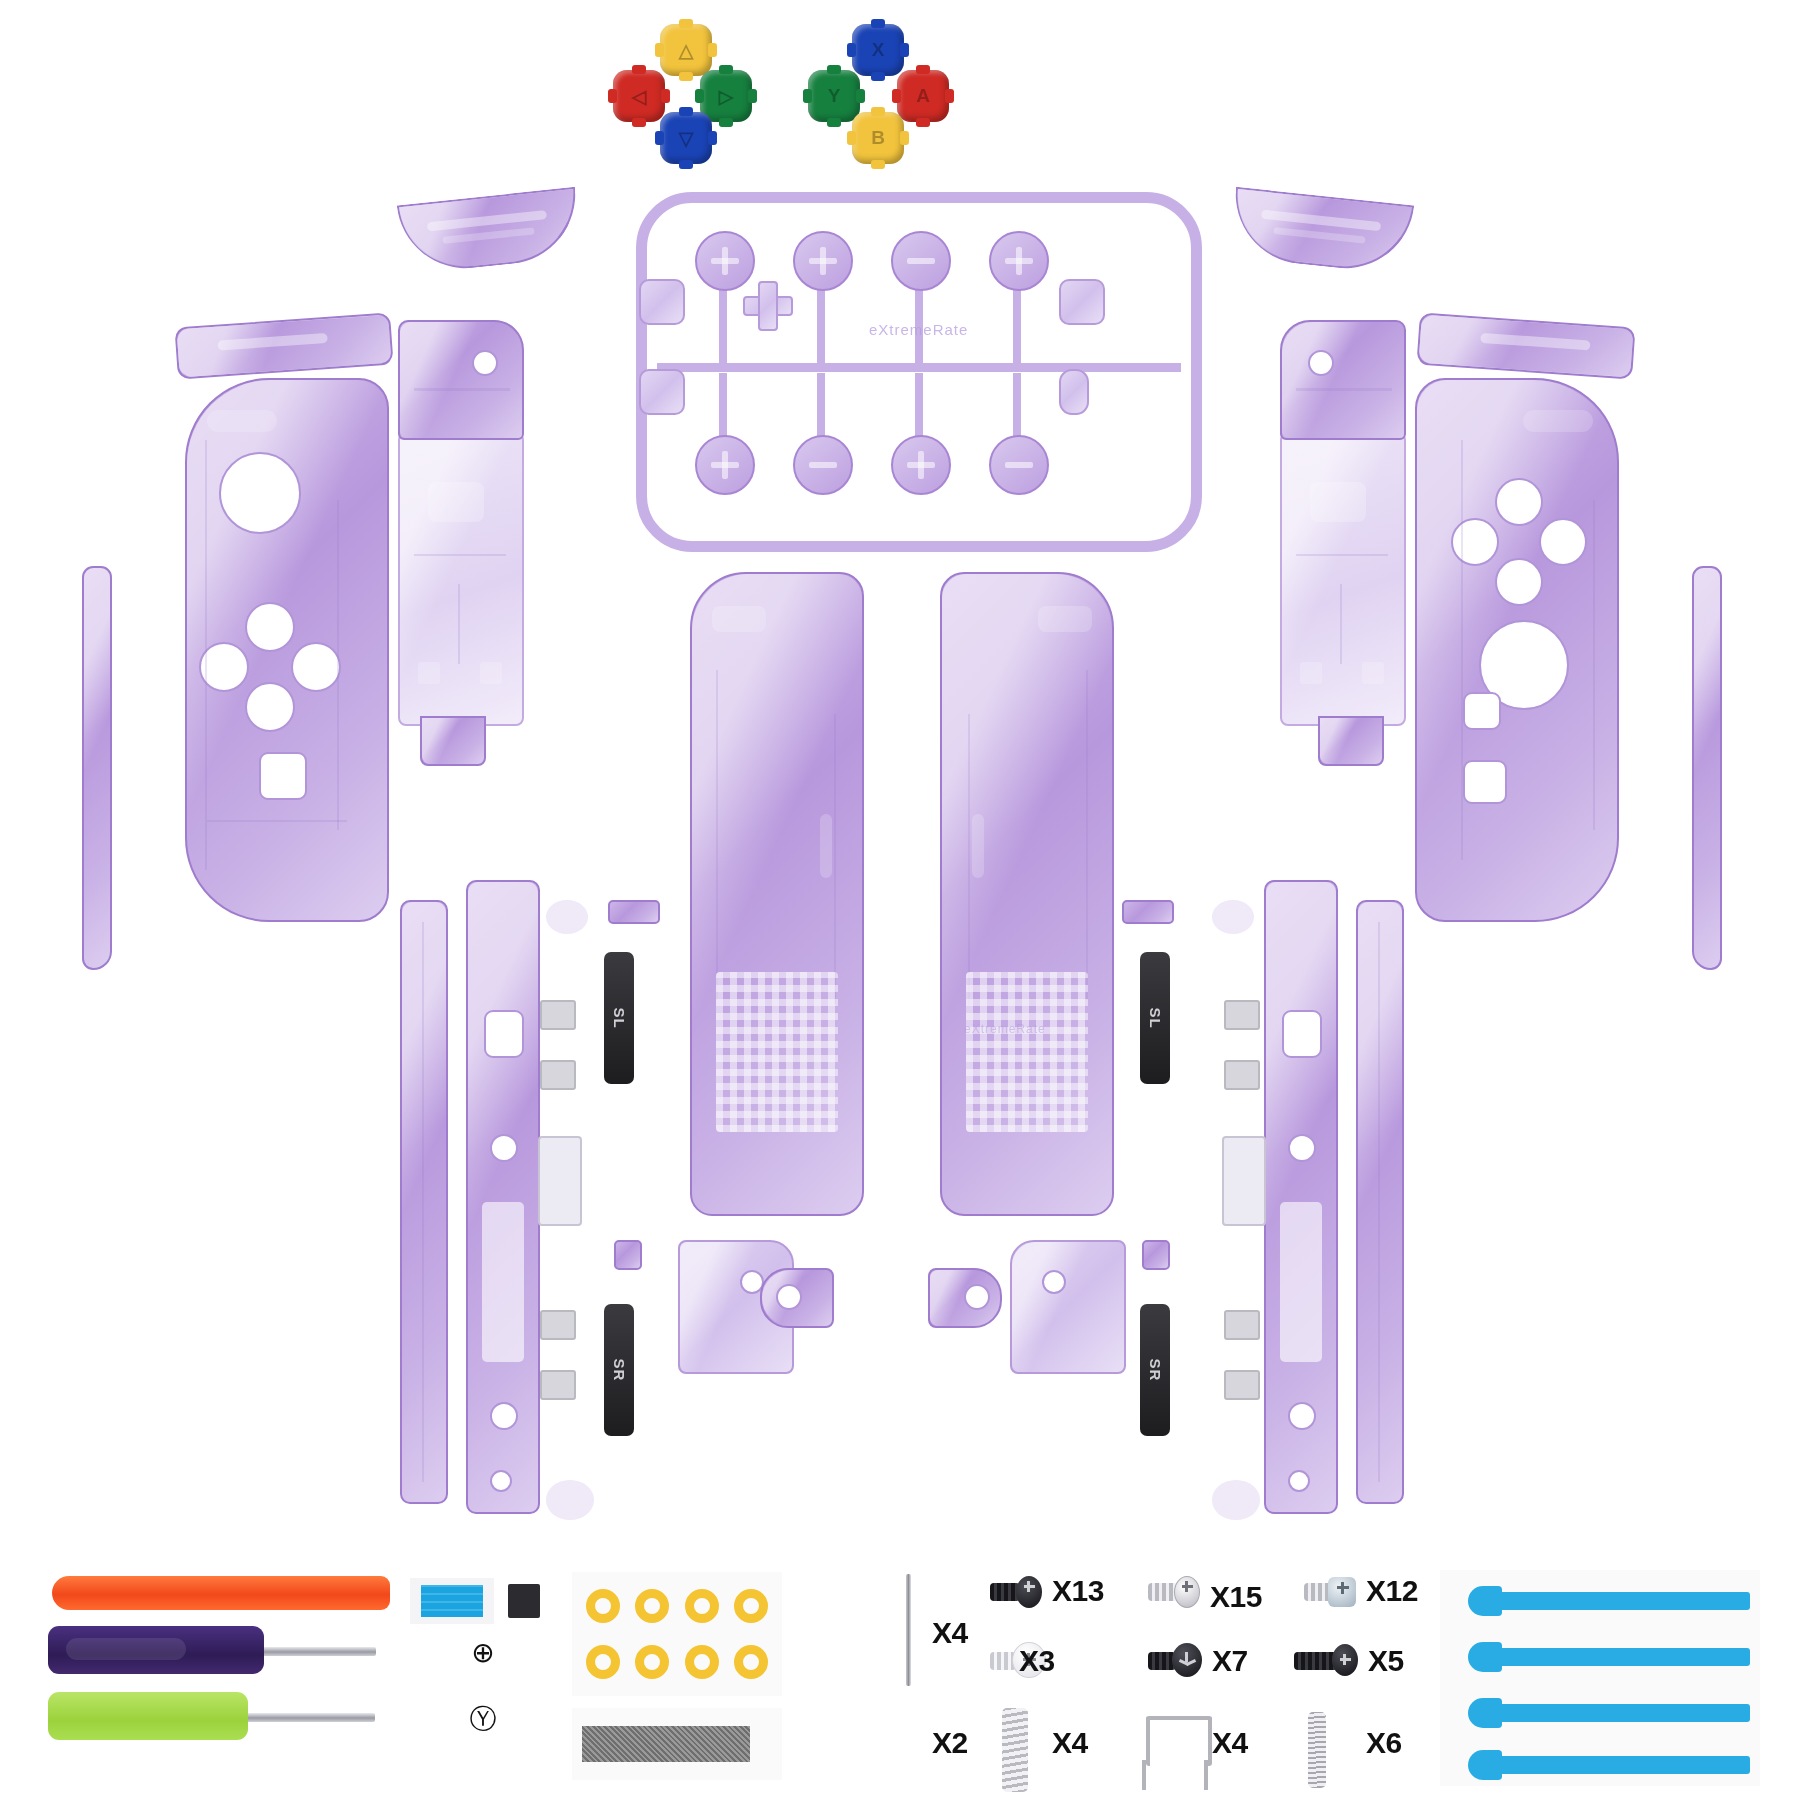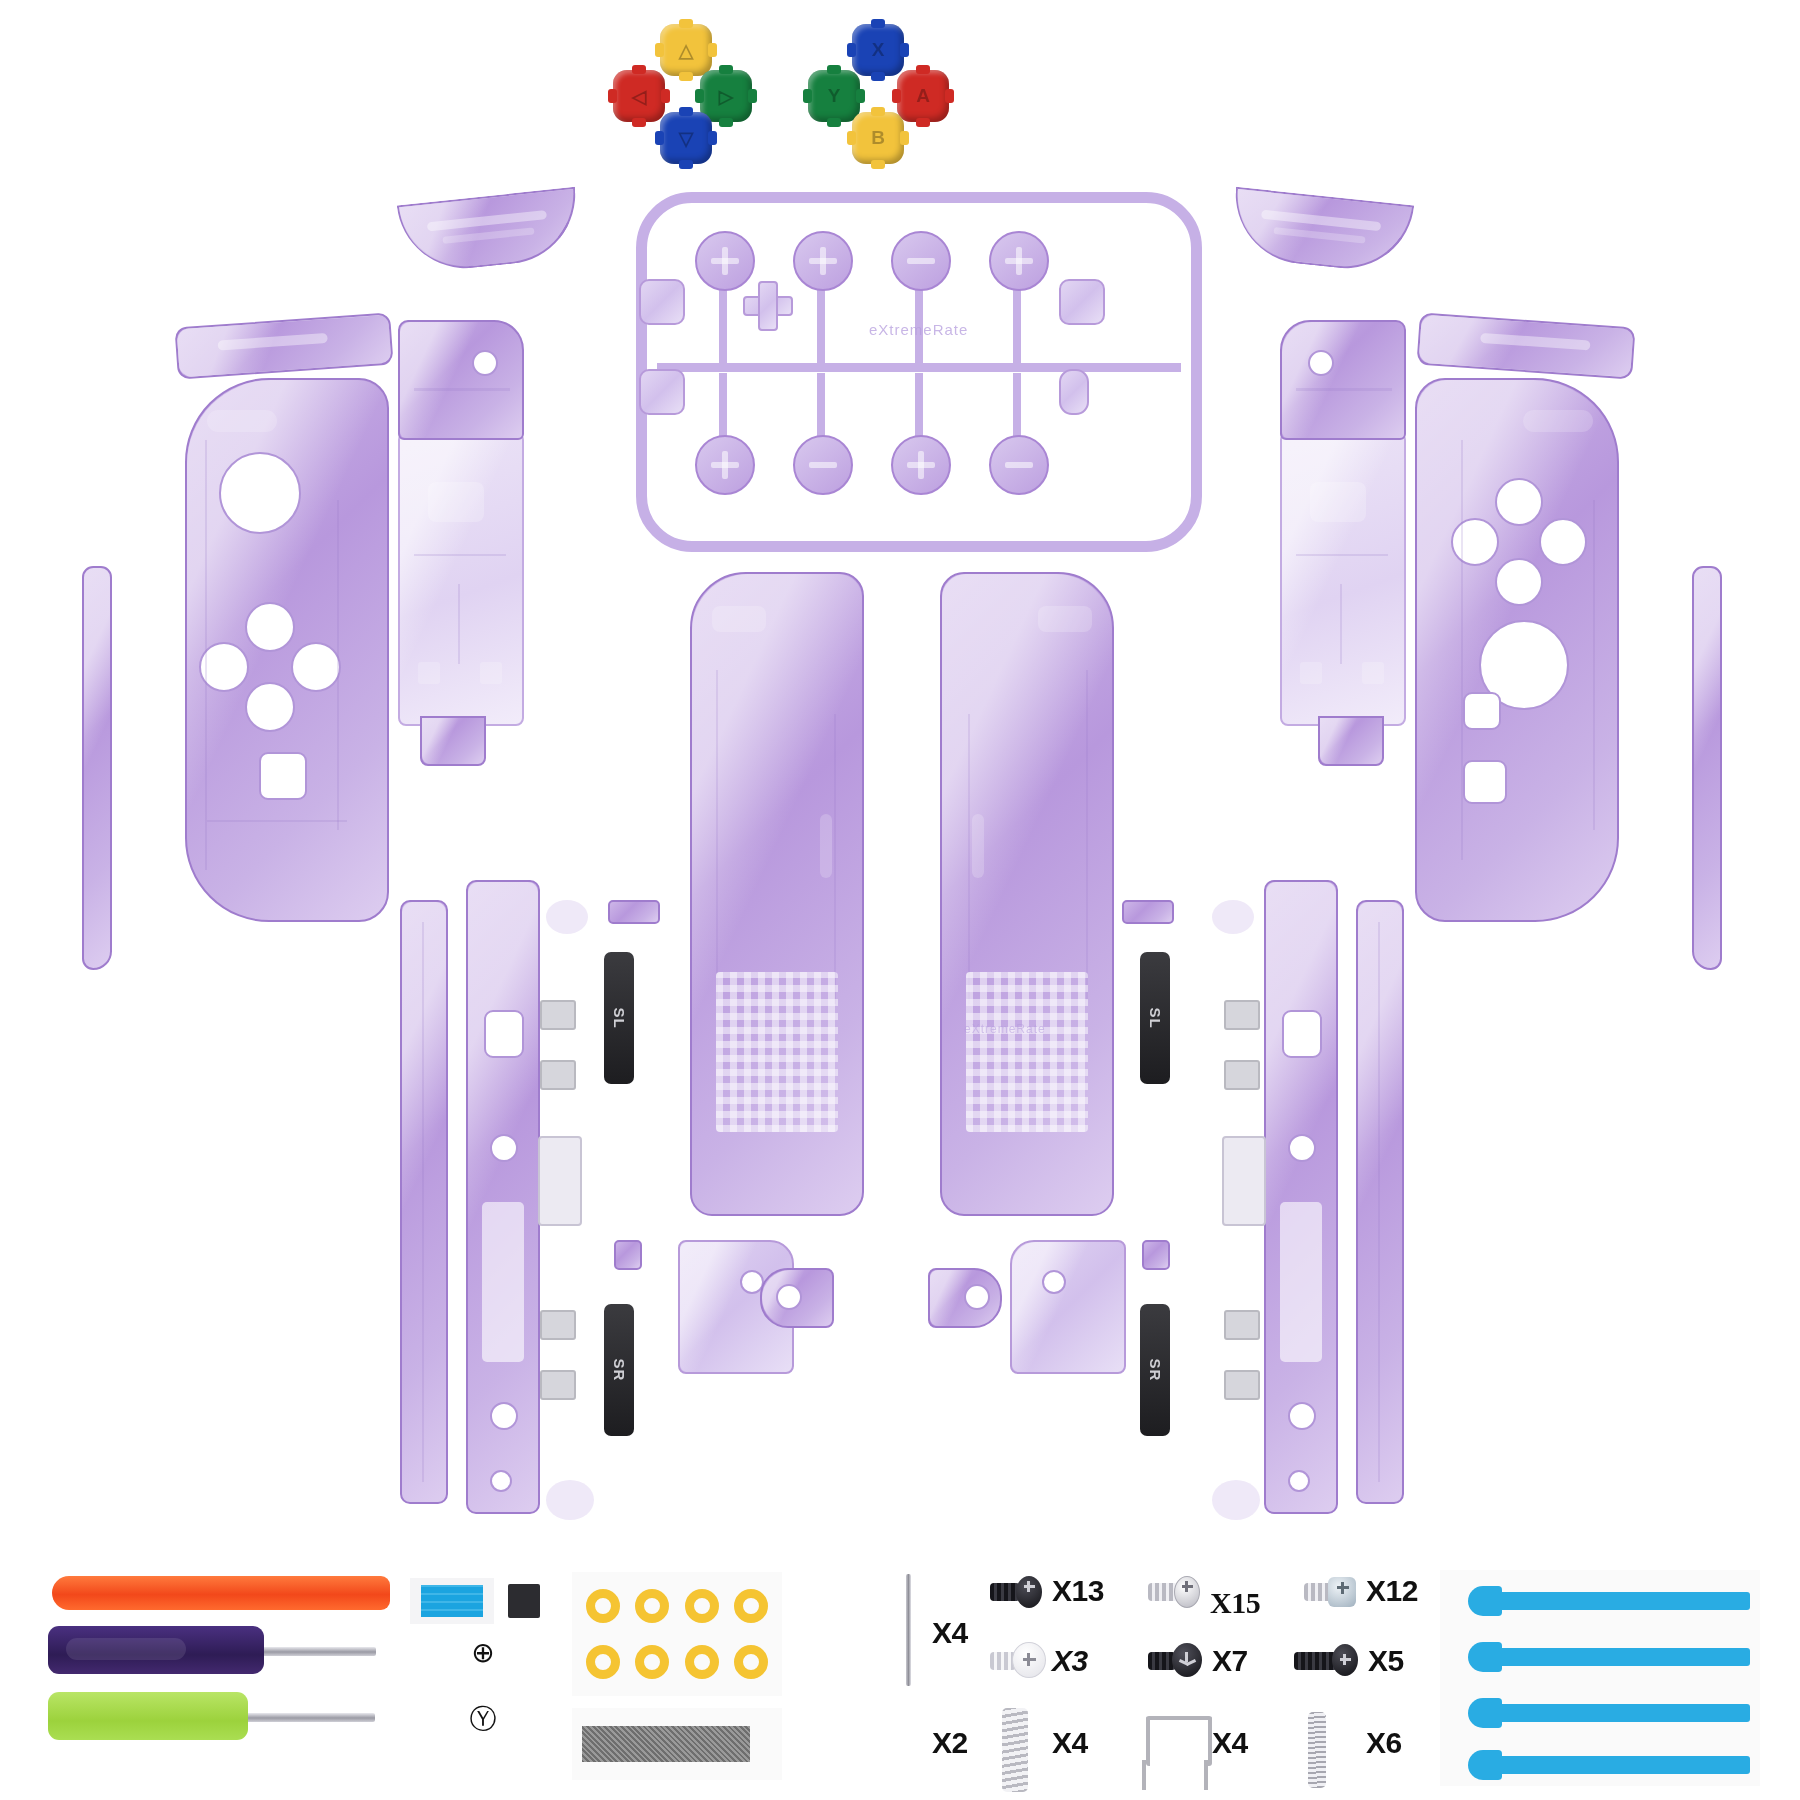--- a/index.html
+++ b/index.html
@@ -450,41 +450,41 @@
     <div class="abs qty" style="left:1052px;top:14px;">X13</div>
 
     <div class="abs" style="left:1148px;top:16px;width:52px;height:32px;">
       <div style="position:absolute;left:0;top:7px;width:30px;height:18px;border-radius:4px;
                   background:repeating-linear-gradient(90deg,#b9b9c2 0 4px,#f0f0f4 4px 7px);"></div>
       <div style="position:absolute;left:26px;top:0;width:26px;height:32px;border-radius:50%;
                   background:radial-gradient(circle at 38% 32%,#ffffff,#b6b6bf);border:1px solid #a9a9b2;box-sizing:border-box;"></div>
       <div style="position:absolute;left:34px;top:9px;width:11px;height:3px;background:#70707a;"></div>
       <div style="position:absolute;left:37px;top:5px;width:3px;height:11px;background:#70707a;"></div>
     </div>
-    <div class="abs qty" style="left:1210px;top:26px;font-family:Liberation Serif, serif;">X15</div>
+    <div class="abs qty" style="left:1210px;top:20px;">X15</div>
 
     <div class="abs" style="left:1304px;top:16px;width:52px;height:32px;">
       <div style="position:absolute;left:0;top:7px;width:28px;height:18px;border-radius:4px;
                   background:repeating-linear-gradient(90deg,#b9b9c2 0 4px,#f0f0f4 4px 7px);"></div>
       <div style="position:absolute;left:24px;top:1px;width:28px;height:30px;border-radius:6px;
                   background:radial-gradient(circle at 38% 32%,#eef3f7,#9fb0be);"></div>
       <div style="position:absolute;left:33px;top:10px;width:12px;height:3px;background:#5d6a74;"></div>
       <div style="position:absolute;left:37px;top:6px;width:3px;height:12px;background:#5d6a74;"></div>
     </div>
     <div class="abs qty" style="left:1366px;top:14px;">X12</div>
 
     <div class="abs" style="left:990px;top:82px;width:56px;height:36px;">
       <div style="position:absolute;left:0;top:10px;width:26px;height:18px;border-radius:4px;
                   background:repeating-linear-gradient(90deg,#c9c9d2 0 4px,#f6f6f8 4px 7px);"></div>
       <div style="position:absolute;left:22px;top:0;width:34px;height:36px;border-radius:50%;
                   background:radial-gradient(circle at 40% 30%,#ffffff,#e2e2e8);border:1px solid #d2d2da;box-sizing:border-box;"></div>
       <div style="position:absolute;left:33px;top:16px;width:13px;height:3px;background:#8b8b95;"></div>
       <div style="position:absolute;left:37px;top:11px;width:3px;height:13px;background:#8b8b95;"></div>
     </div>
-    <div class="abs qty" style="left:1052px;top:84px;font-style:italic;">X3</div>
+    <div class="abs qty" style="left:1019px;top:84px;">X3</div>
 
     <div class="abs" style="left:1148px;top:82px;width:54px;height:36px;">
       <div style="position:absolute;left:0;top:10px;width:28px;height:18px;border-radius:4px;
                   background:repeating-linear-gradient(90deg,#15151a 0 4px,#3a3a42 4px 7px);"></div>
       <div style="position:absolute;left:24px;top:1px;width:30px;height:34px;border-radius:50%;
                   background:radial-gradient(circle at 38% 30%,#50505a,#101014);"></div>
       <div style="position:absolute;left:37px;top:10px;width:3px;height:10px;background:#cfcfd6;"></div>
       <div style="position:absolute;left:31px;top:19px;width:10px;height:3px;background:#cfcfd6;transform:rotate(25deg);"></div>
       <div style="position:absolute;left:38px;top:19px;width:10px;height:3px;background:#cfcfd6;transform:rotate(-25deg);"></div>
     </div>

